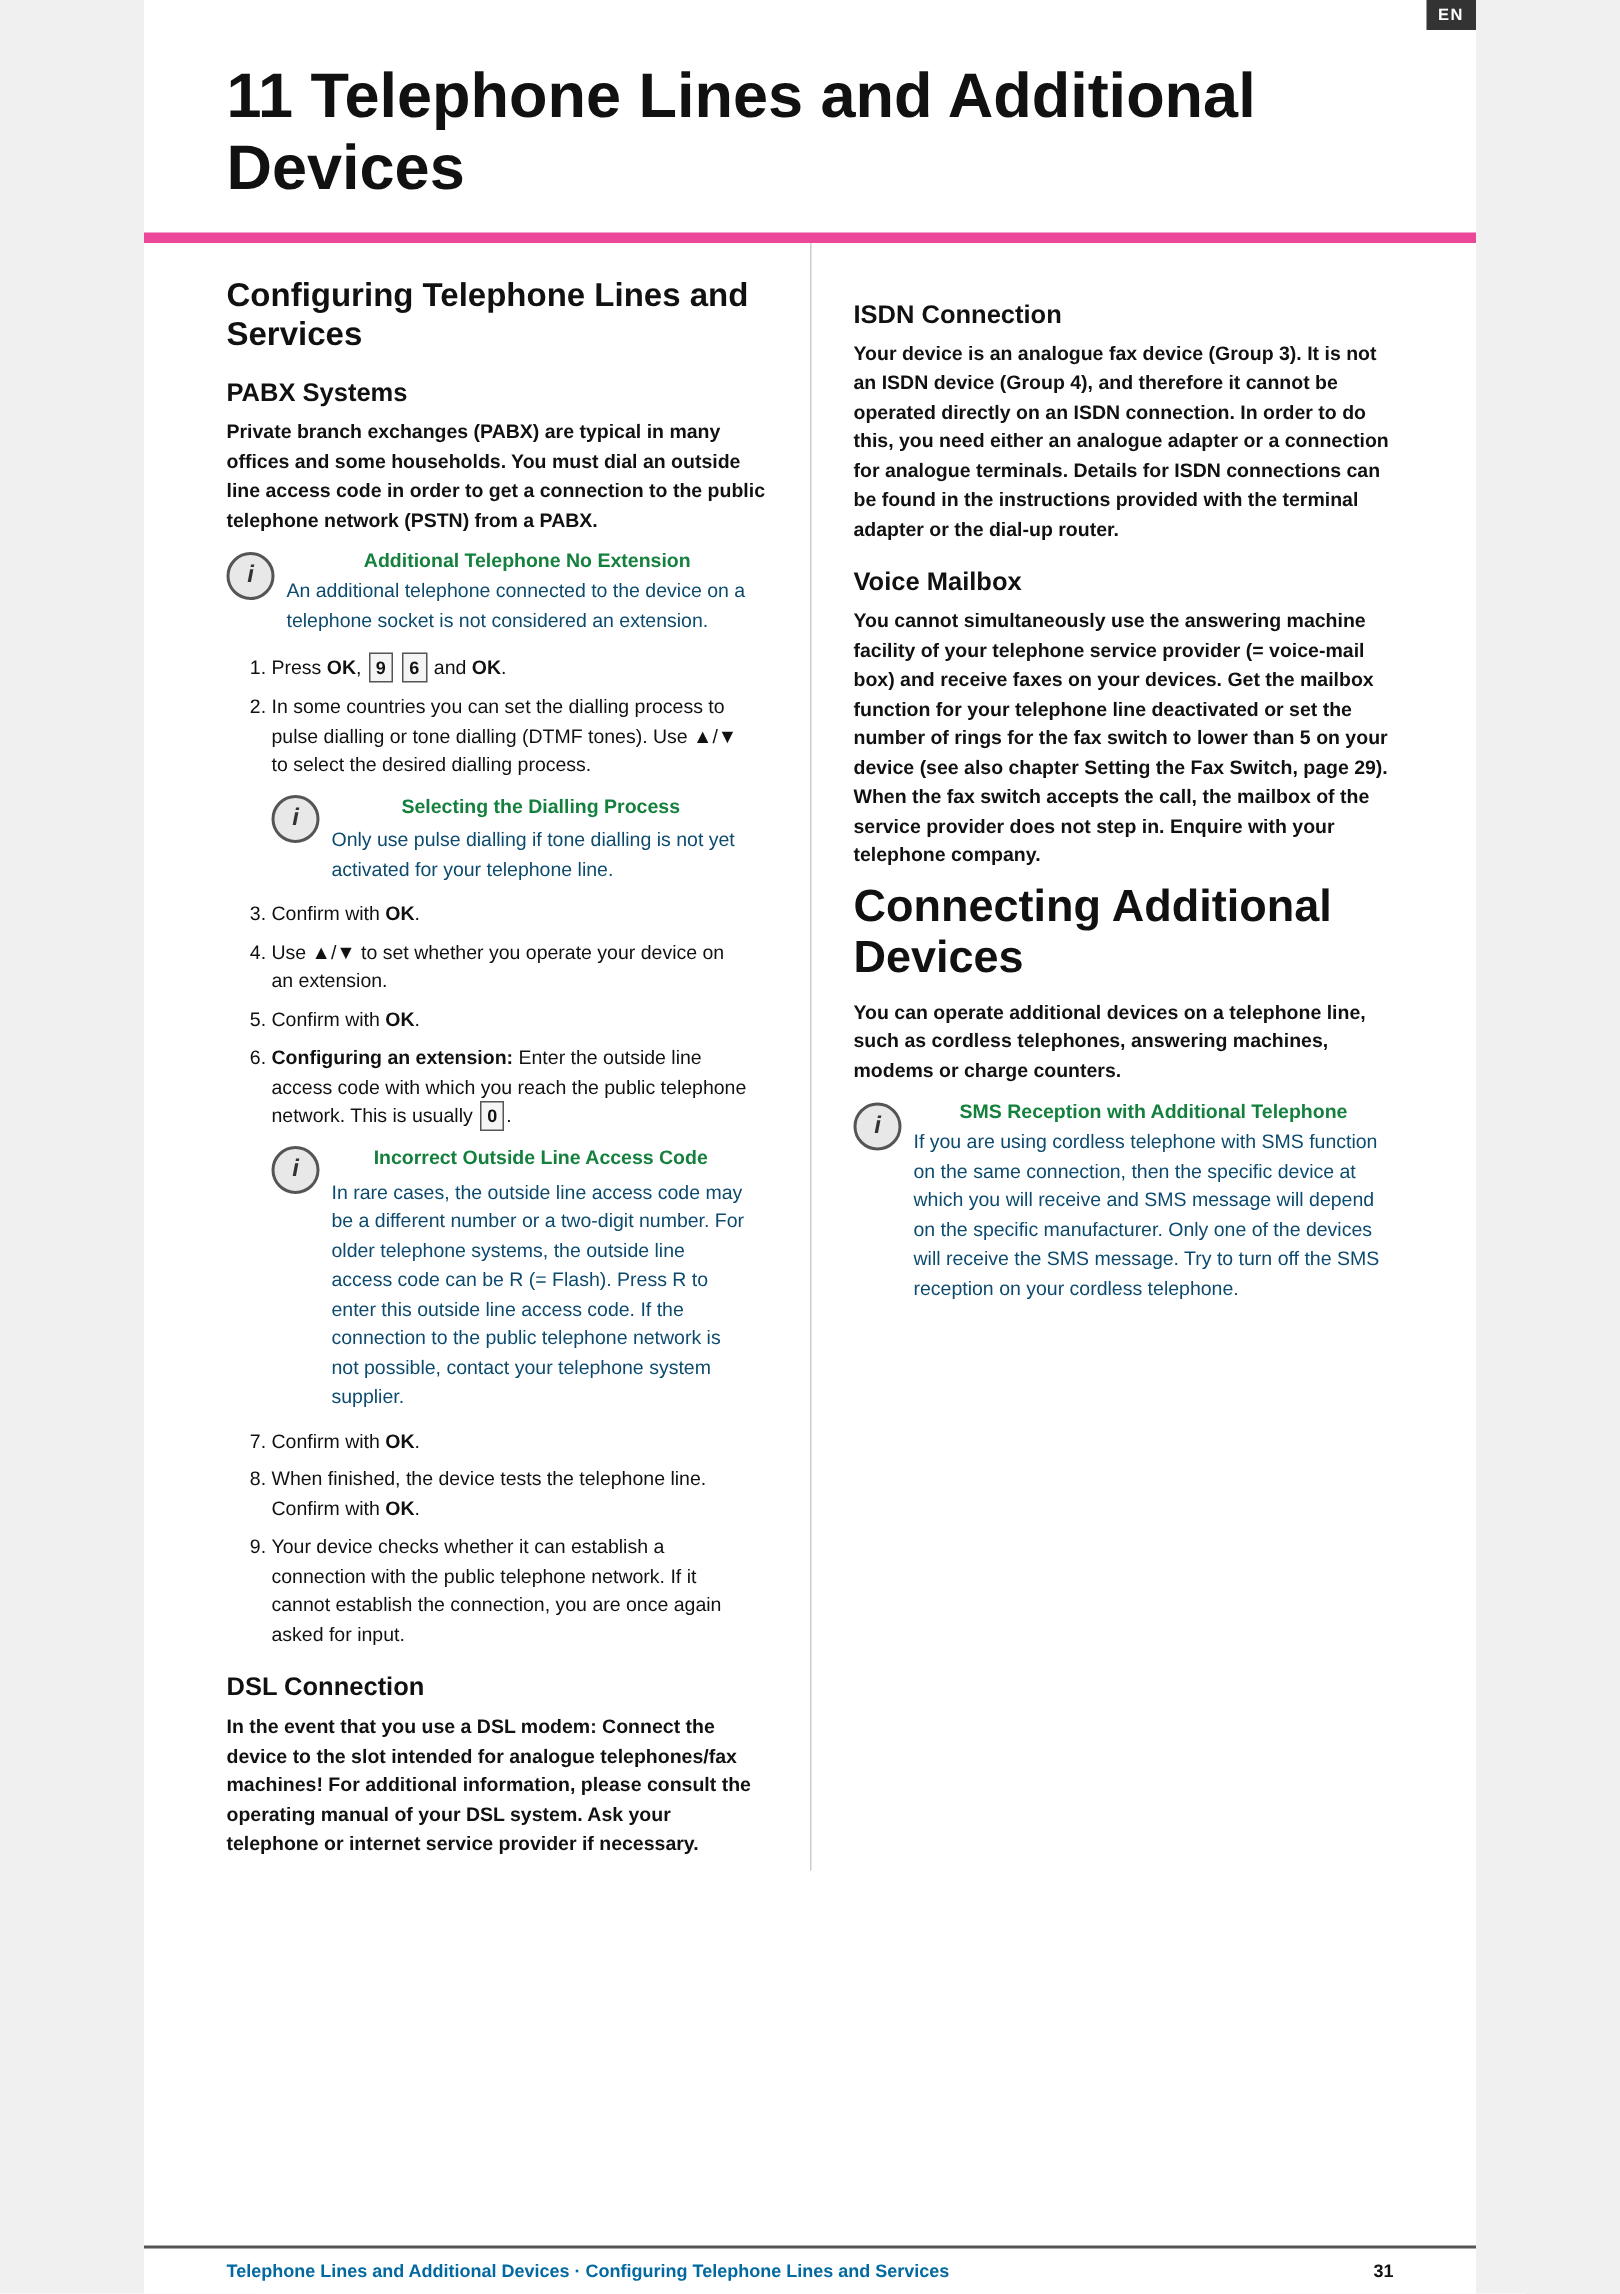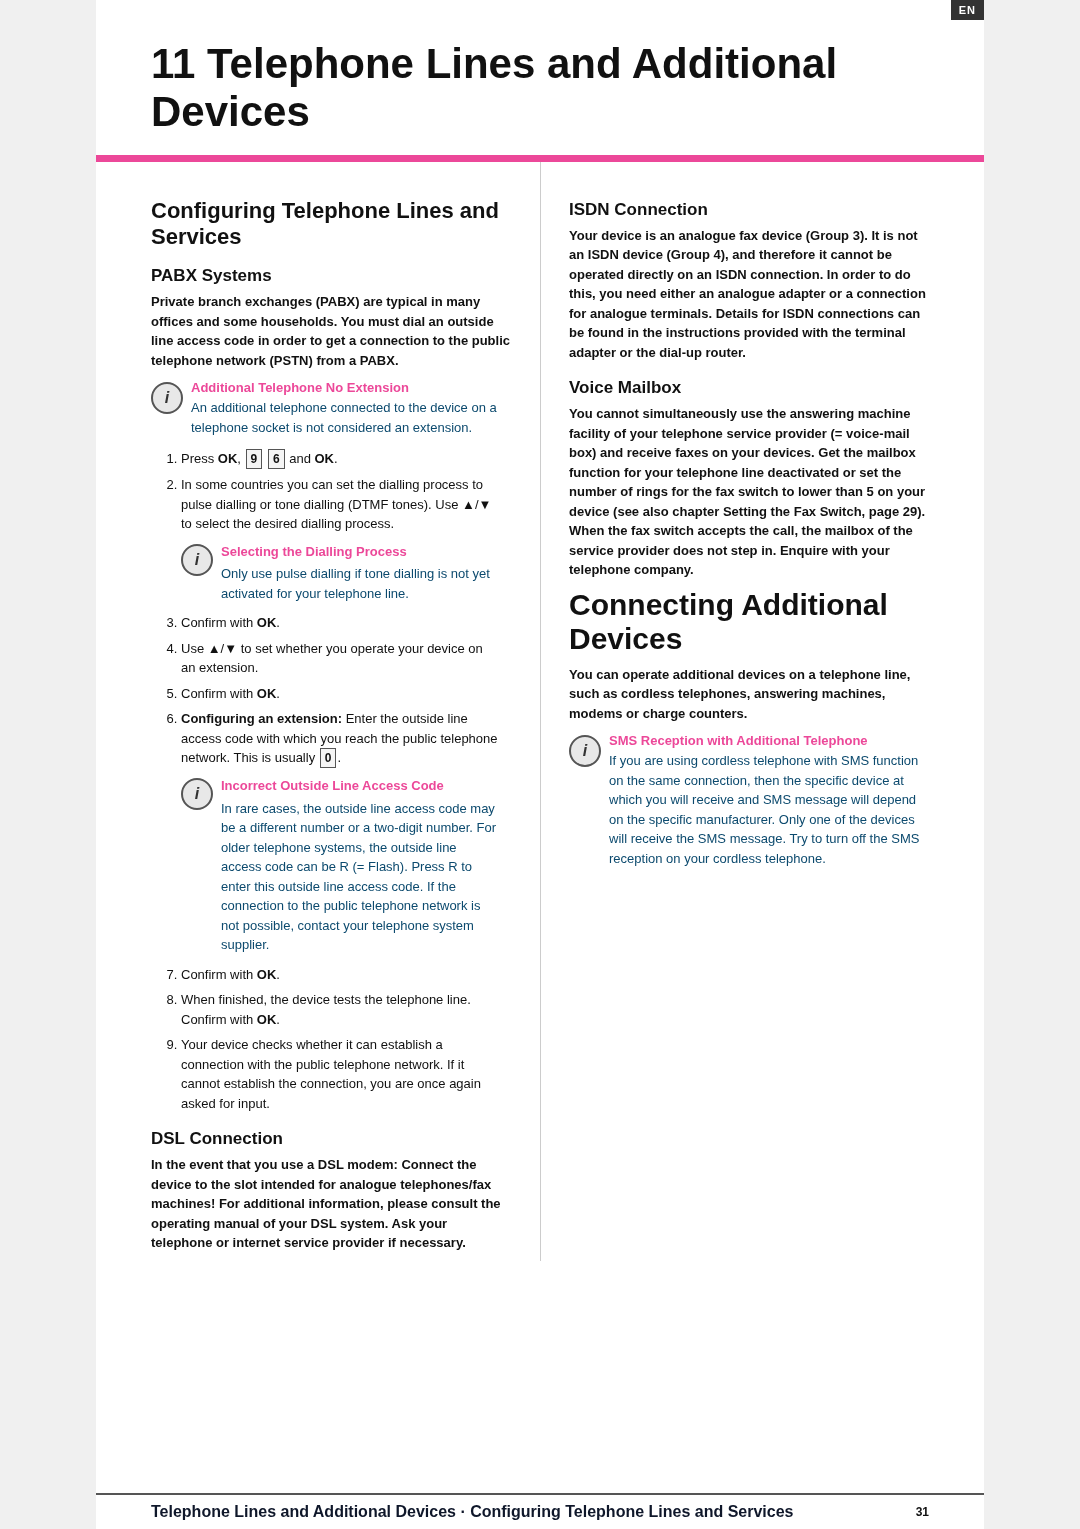--- a/index.html
+++ b/index.html
@@ -48,21 +48,21 @@
     
     .columns {
       display: flex;
       gap: 0;
       padding: 0 55px;
     }
 
     .col-left {
       width: 50%;
       padding-right: 28px;
-      padding-top: 36px;
+      padding-top: 22px;
     }
 
     .col-right {
       width: 50%;
       padding-left: 28px;
       border-left: 1px solid #ccc;
       padding-top: 22px;
     }
 
     
@@ -116,22 +116,23 @@
       margin-top: 2px;
     }
 
     .info-content {
       flex: 1;
     }
 
     .info-title {
       font-size: 13px;
       font-weight: bold;
-      color: #ec4899;
+      color: #15803d;
       margin-bottom: 3px;
+      text-align: center;
     }
 
     .info-text {
       font-size: 13px;
       color: #0c4a6e;
       line-height: 1.5;
     }
 
     
     .numbered-list {
@@ -168,23 +169,23 @@
       left: 0;
       right: 0;
       border-top: 2px solid #555;
       padding: 8px 55px;
       display: flex;
       justify-content: space-between;
       align-items: center;
     }
 
     .footer-text {
-      font-size: 16px;
-      font-weight: bold;
-      color: #0f172a;
+      font-size: 12px;
+      font-weight: bold;
+      color: #0369a1;
     }
 
     .footer-page {
       font-size: 12px;
       font-weight: bold;
       color: #111;
     }
 
     
     .connecting-title {

